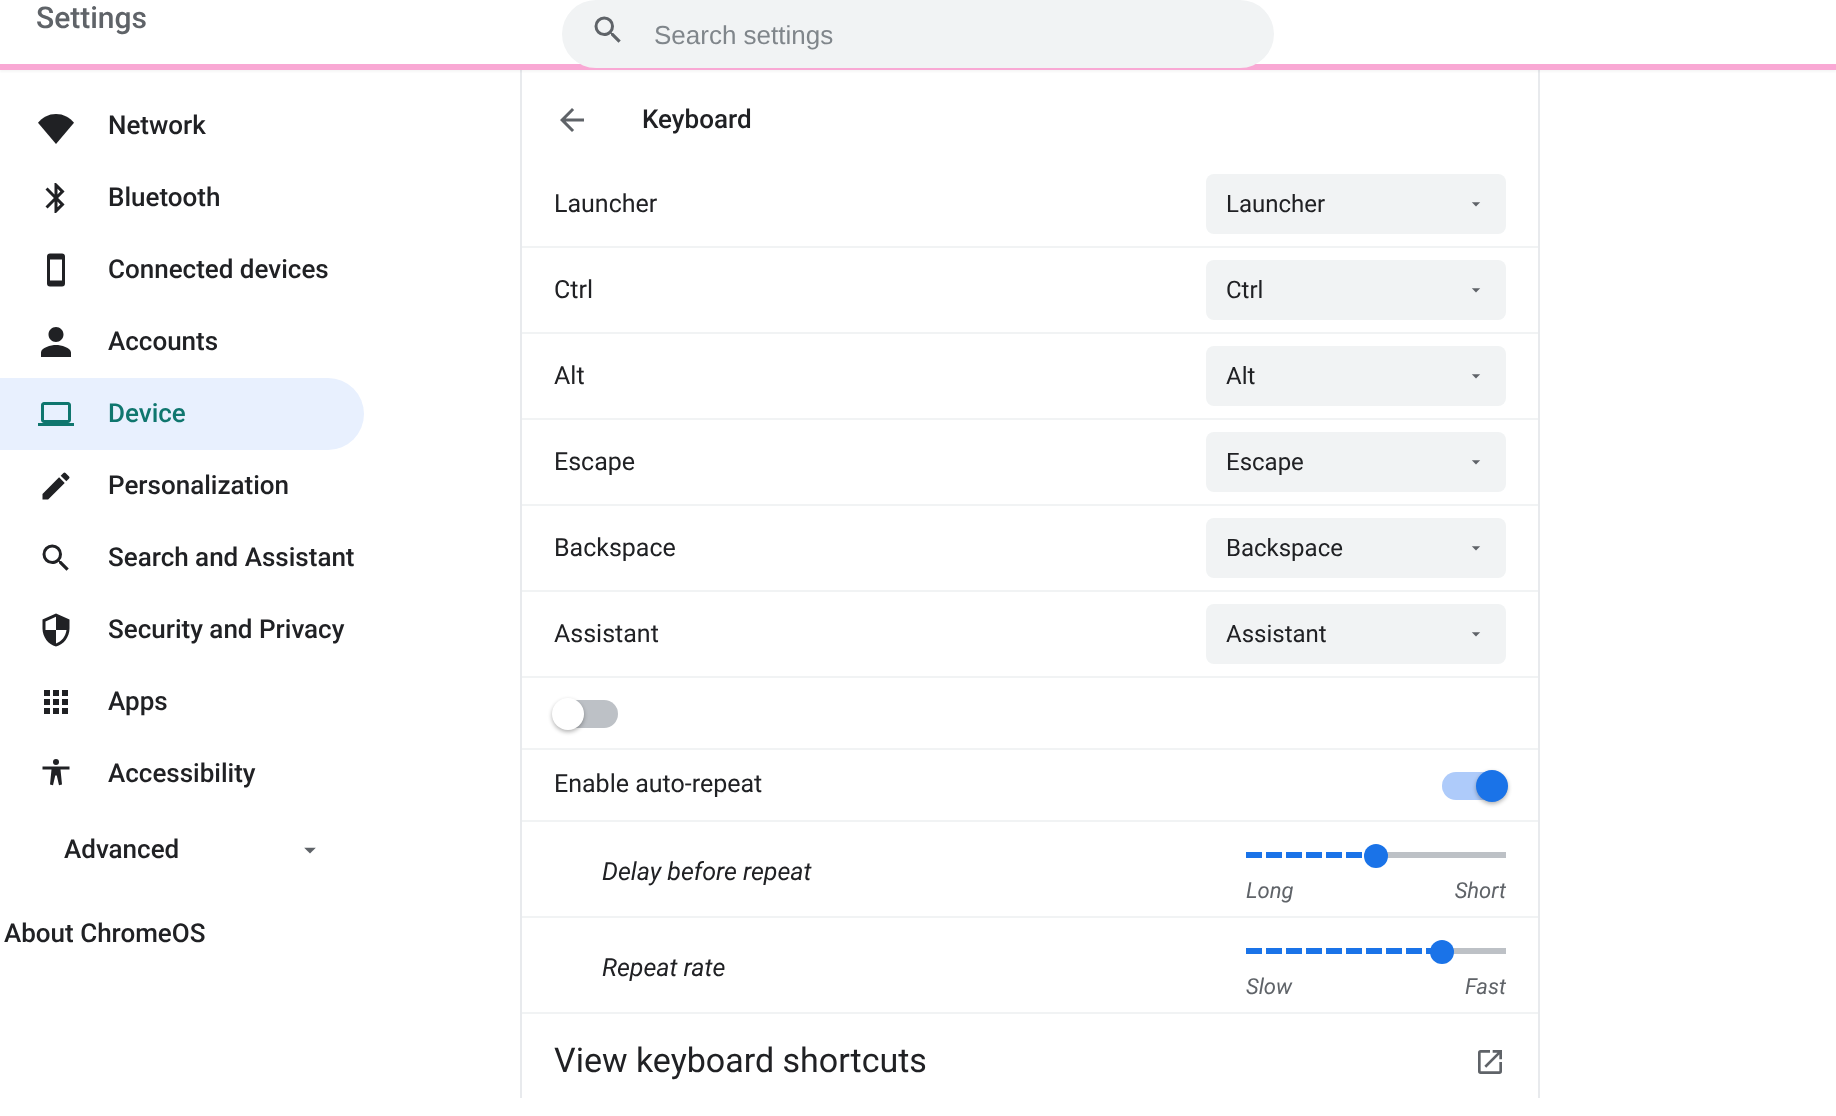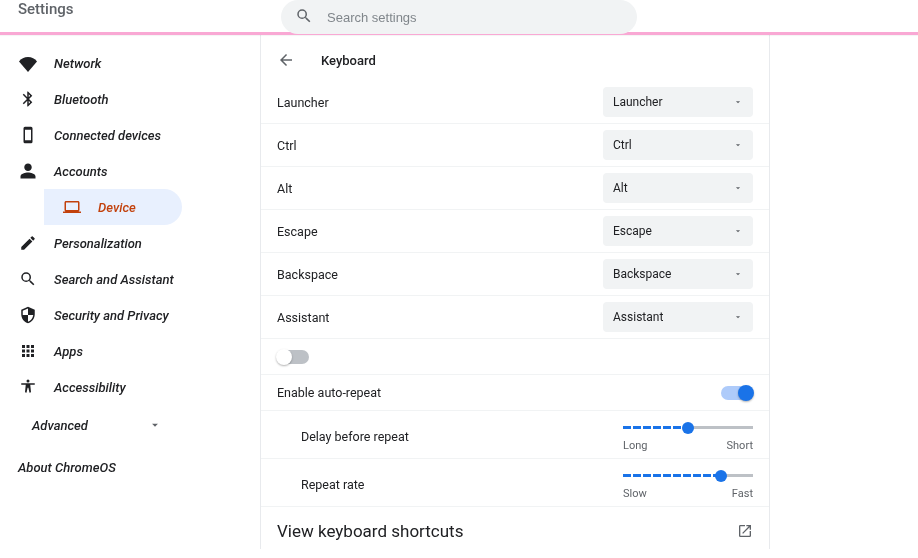--- a/index.html
+++ b/index.html
@@ -49,36 +49,34 @@
     color: #5f6368;
     width: 260px;
   }
   .search-input::placeholder { color: #80868b; }
 
   .layout { display: flex; height: calc(100% - 44px); }
 
   .sidebar {
     width: 260px;
     padding-top: 10px;
-    font-style: italic;
   }
   .nav-item {
     display: flex;
     align-items: center;
     height: 36px;
     padding-left: 18px;
     border-radius: 0 18px 18px 0;
     margin-right: 78px;
     cursor: pointer;
     color: #202124;
   }
   .nav-item.active {
     background: #e8f0fe;
-    color: #c2410c;
-    margin-left: 44px;
+    color: #0f766e;
   }
   .nav-item .icon {
     width: 20px;
     height: 20px;
     display: flex;
     align-items: center;
     justify-content: center;
   }
   .nav-item .icon svg { width: 18px; height: 18px; fill: currentColor; }
   .nav-item .label {
@@ -93,21 +91,21 @@
     height: 36px;
     padding-left: 32px;
     padding-right: 98px;
     cursor: pointer;
     margin-top: 2px;
   }
   .advanced-row span { font-size: 13px; font-weight: 500; color: #202124; }
   .advanced-row svg { width: 14px; height: 14px; fill: #5f6368; }
   .about {
     height: 36px;
-    padding-left: 18px;
+    padding-left: 2px;
     display: flex;
     align-items: center;
     font-size: 13px;
     font-weight: 500;
     color: #202124;
     cursor: pointer;
     margin-top: 6px;
   }
 
   .main-wrap {
@@ -208,21 +206,21 @@
     background: #1a73e8;
     cursor: pointer;
   }
   .slider-labels {
     display: flex;
     justify-content: space-between;
     font-size: 11px;
     color: #5f6368;
     margin-top: 4px;
   }
-  .slider-wrap { padding: 10px 16px 6px 40px; display:flex; justify-content: space-between; align-items:center; border-bottom: 1px solid #f1f3f4;}
+  .slider-wrap { padding: 10px 16px 6px 40px; display:flex; justify-content: space-between; align-items:center; border-bottom: 1px solid #f1f3f4; font-style: italic;}
   .slider-wrap .label { font-size: 12.5px; }
 
   .link-row {
     display: flex;
     align-items: center;
     justify-content: space-between;
     padding: 14px 16px;
     border-bottom: 1px solid #f1f3f4;
     cursor: pointer;
   }

